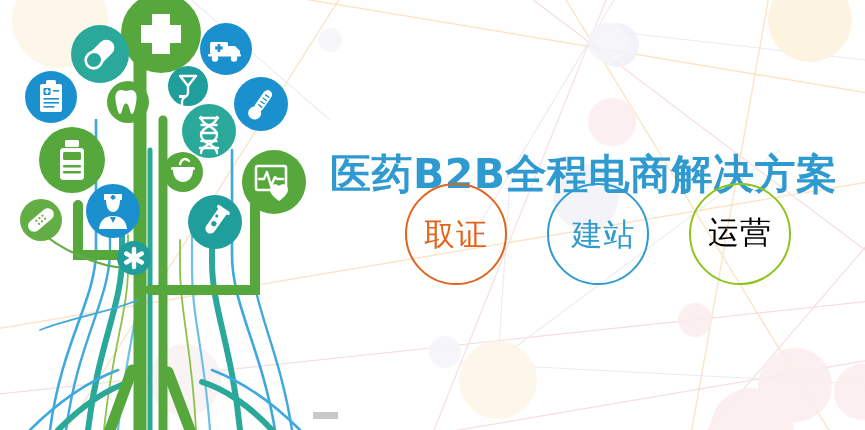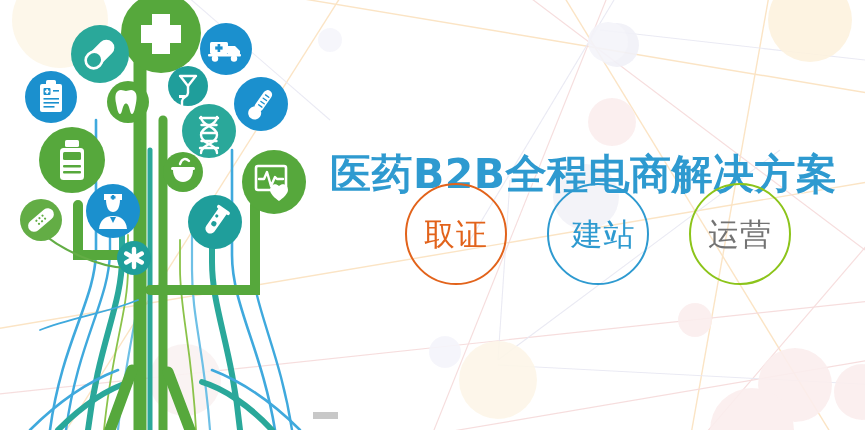--- a/index.html
+++ b/index.html
@@ -42,21 +42,21 @@
   .pill-label{
     font-size:31px;line-height:31px;font-weight:400;
     font-family:"DejaVu Sans","Liberation Sans",sans-serif;
     letter-spacing:1px;white-space:nowrap;
   }
   .pill-circle.c-orange{border-color:#e2631b;}
   .pill-circle.c-orange .pill-label{color:#e2631b;}
   .pill-circle.c-blue{border-color:#2e9ad0;}
   .pill-circle.c-blue .pill-label{color:#2e9ad0;margin-left:11px;}
   .pill-circle.c-green{border-color:#8cc41a;}
-  .pill-circle.c-green .pill-label{color:#737373;}
+  .pill-circle.c-green .pill-label{color:#000000;font-family:Liberation Mono, monospace;}
   
   #grey-marker{
     position:absolute;left:313px;top:412px;width:25px;height:7px;
     background:#c8c8c8;z-index:6;
   }
 </style>
 </head>
 <body>
 
 <div id="banner">

